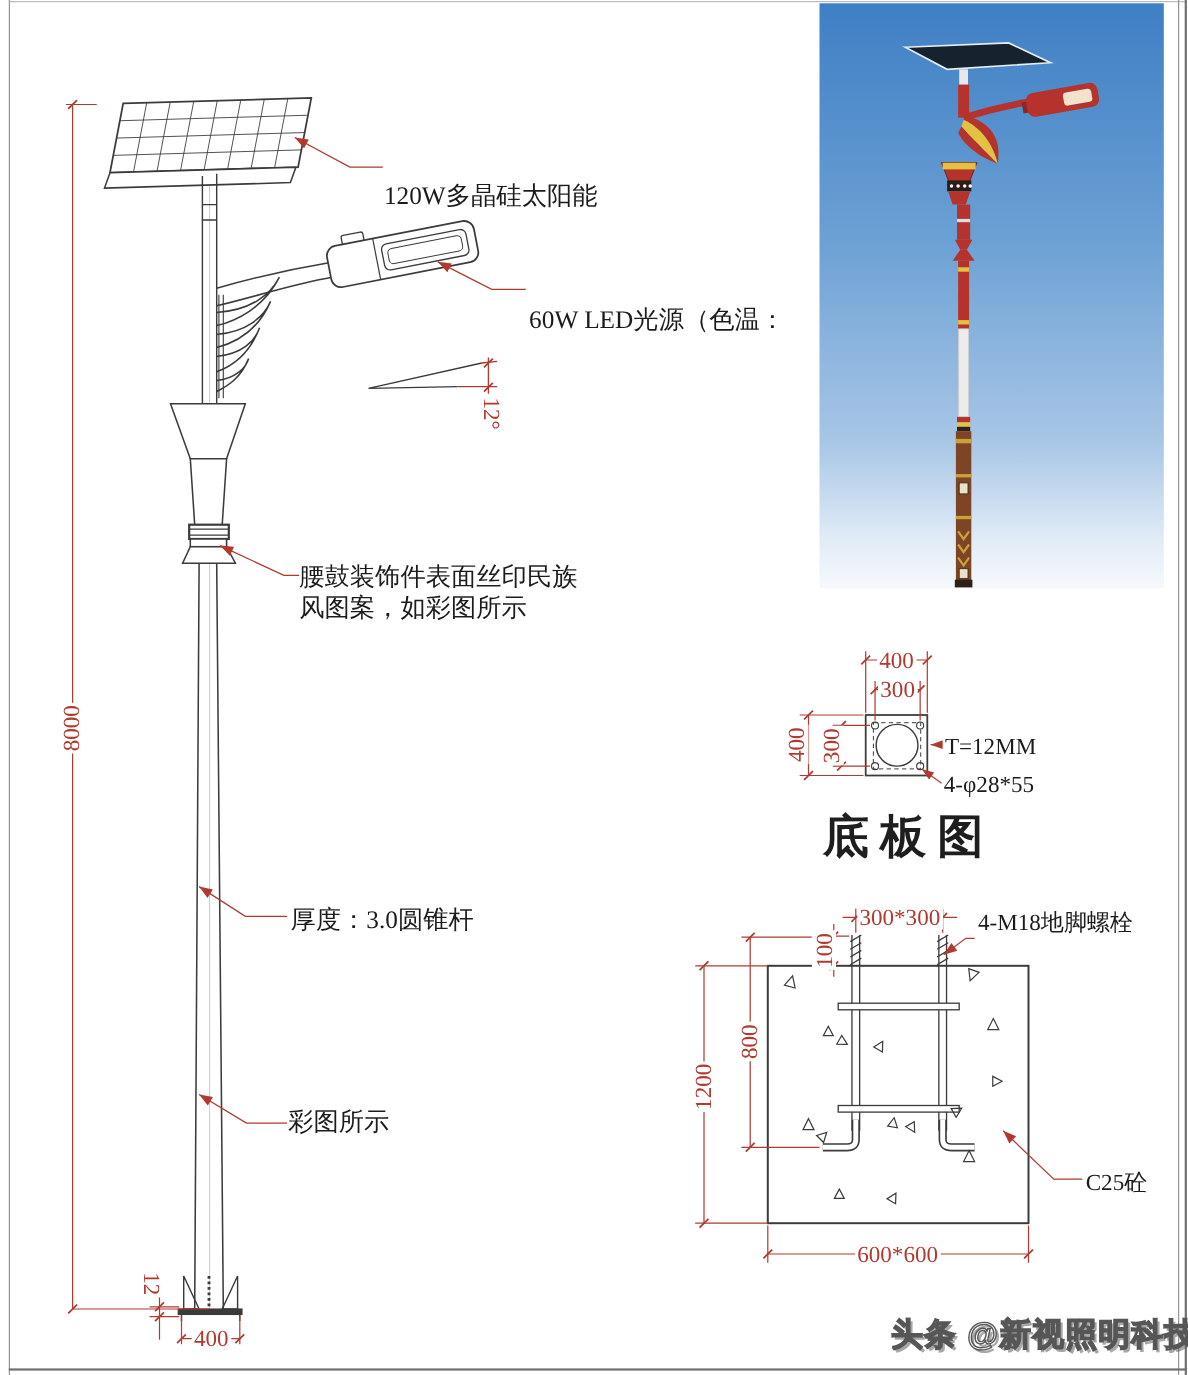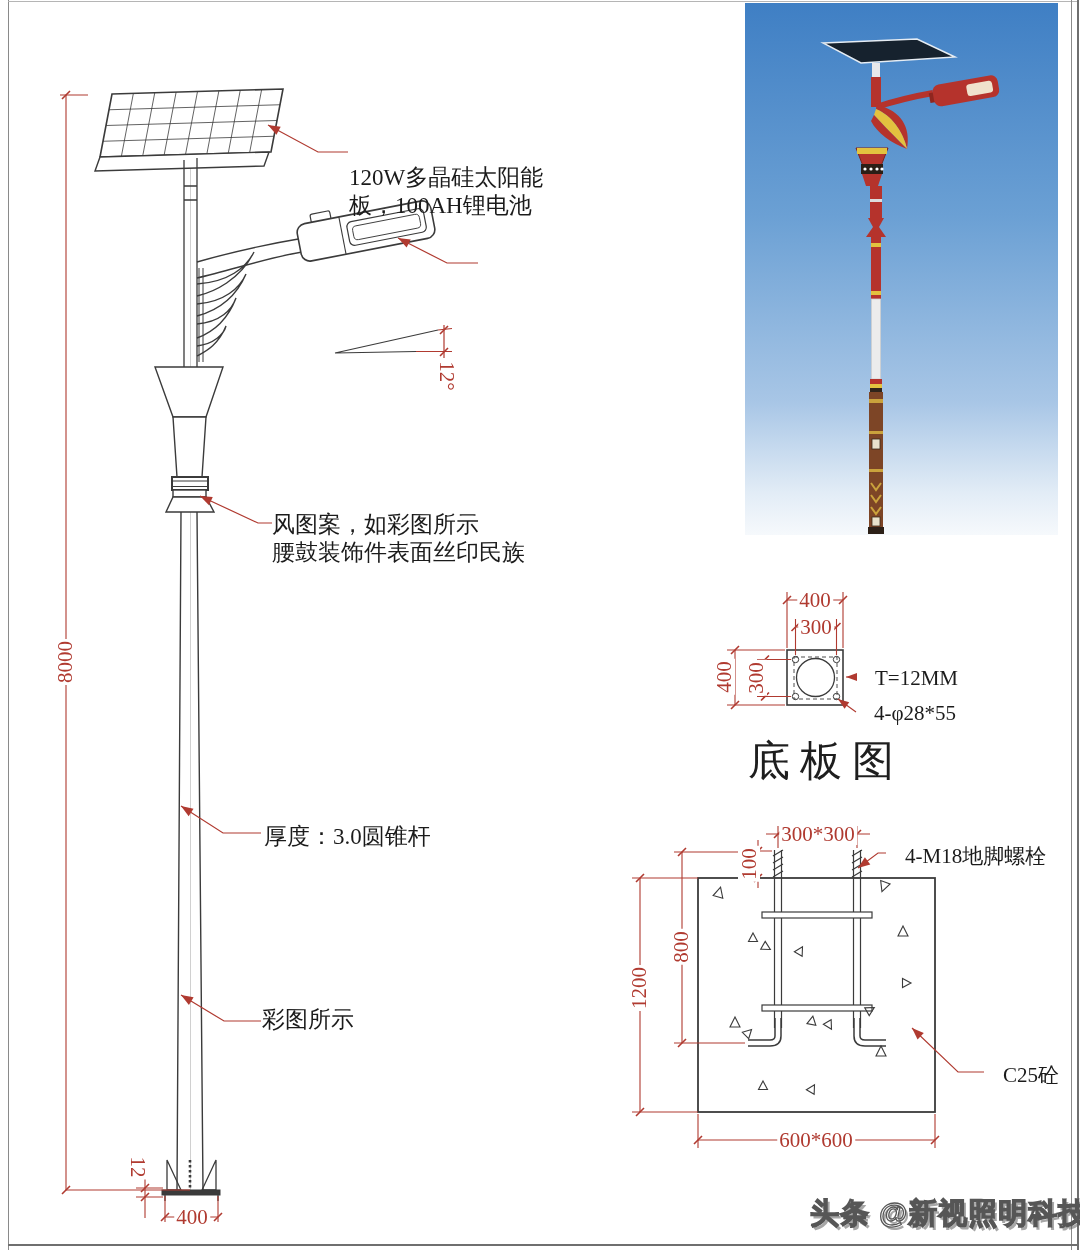--- a/index.html
+++ b/index.html
@@ -6,21 +6,21 @@
   #page{
     position:relative;width:1080px;height:1250px;background:#ffffff;
     font-family:"Liberation Serif","DejaVu Serif",serif;overflow:hidden;
   }
   
   .frame{position:absolute;background:#8a8a8a;}
   #linework{position:absolute;left:0;top:0;pointer-events:none;}
   
   .ann{position:absolute;color:#1b1b1b;font-size:23px;line-height:28px;white-space:nowrap;margin-top:35px;}
   
-  .label{position:absolute;color:#1b1b1b;font-size:21px;white-space:nowrap;margin-left:16px;}
+  .label{position:absolute;color:#1b1b1b;font-size:21px;white-space:nowrap;}
   
   .dim{
     position:absolute;color:#b03a30;font-size:21px;white-space:nowrap;
     transform:translate(-50%,-50%);background:#fff;padding:0 2px;line-height:22px;
   }
   .dim.v{transform:translate(-50%,-50%) rotate(-90deg);}
   .dim.v90{transform:translate(-50%,-50%) rotate(90deg);}
   .title-cn{
     position:absolute;color:#1e1e1e;font-size:42px;letter-spacing:10px;
     transform:translate(-50%,-50%);white-space:nowrap;
@@ -268,51 +268,51 @@
         <rect x="127" y="436" width="8" height="10" fill="#e8e2cc" stroke="#3a2c1c" stroke-width="0.8"></rect>
         <path d="M126,480 L131,487 L136,480 M126,492 L131,499 L136,492 M126,504 L131,511 L136,504" stroke="#caa23c" stroke-width="2" fill="none"></path>
         <rect x="127" y="514" width="8" height="9" fill="#e8e2cc" stroke="#3a2c1c" stroke-width="0.8"></rect>
         <rect x="123" y="524" width="16" height="7" fill="#2c2017"></rect>
       </g>
     </svg>
   </div>
 
   <div class="ann" style="left:349px;top:129px;">
     <div>120W多晶硅太阳能</div>
-    <div>板，100AH锂电池</div>
   </div>
   <div class="ann" style="left:481px;top:242px;">
+    <div>60W LED光源（色温：</div>
   </div>
   <div class="ann" style="left:272px;top:476px;">
+    <div>腰鼓装饰件表面丝印民族</div>
     <div>风图案，如彩图所示</div>
-    <div>腰鼓装饰件表面丝印民族</div>
   </div>
   <div class="ann" style="left:264px;top:788px;">
     <div>厚度：3.0圆锥杆</div>
   </div>
   <div class="ann" style="left:262px;top:971px;">
     <div>彩图所示</div>
   </div>
 
   <div class="dim v" style="left:65px;top:662px;">8000</div>
   <div class="dim v90" style="left:447px;top:376px;background:transparent;">12°</div>
   <div class="dim v90" style="left:138px;top:1167px;">12</div>
   <div class="dim" style="left:192px;top:1217px;">400</div>
 
   <div class="dim" style="left:815px;top:600px;">400</div>
   <div class="dim" style="left:816px;top:627px;">300</div>
   <div class="dim v" style="left:724px;top:677px;">400</div>
   <div class="dim v" style="left:756px;top:678px;">300</div>
   <div class="label" style="left:859px;top:666px;">T=12MM</div>
   <div class="label" style="left:858px;top:701px;">4-φ28*55</div>
-  <div class="title-cn" style="left:826px;top:761px;">底板图</div>
+  <div class="title-cn" style="left:826px;top:761px;font-weight:bold;">底板图</div>
 
   <div class="dim" style="left:818px;top:834px;">300*300</div>
   <div class="dim v" style="left:749px;top:864px;">100</div>
   <div class="dim v" style="left:681px;top:947px;">800</div>
   <div class="dim v" style="left:639px;top:988px;">1200</div>
   <div class="dim" style="left:816px;top:1140px;">600*600</div>
-  <div class="label" style="left:889px;top:842px;">4-M18地脚螺栓</div>
+  <div class="label" style="left:889px;top:824px;">4-M18地脚螺栓</div>
   <div class="label" style="left:987px;top:1061px;">C25砼</div>
 
   <div id="watermark">头条 @新视照明科技</div>
 
 </div>
 
 </body></html>

